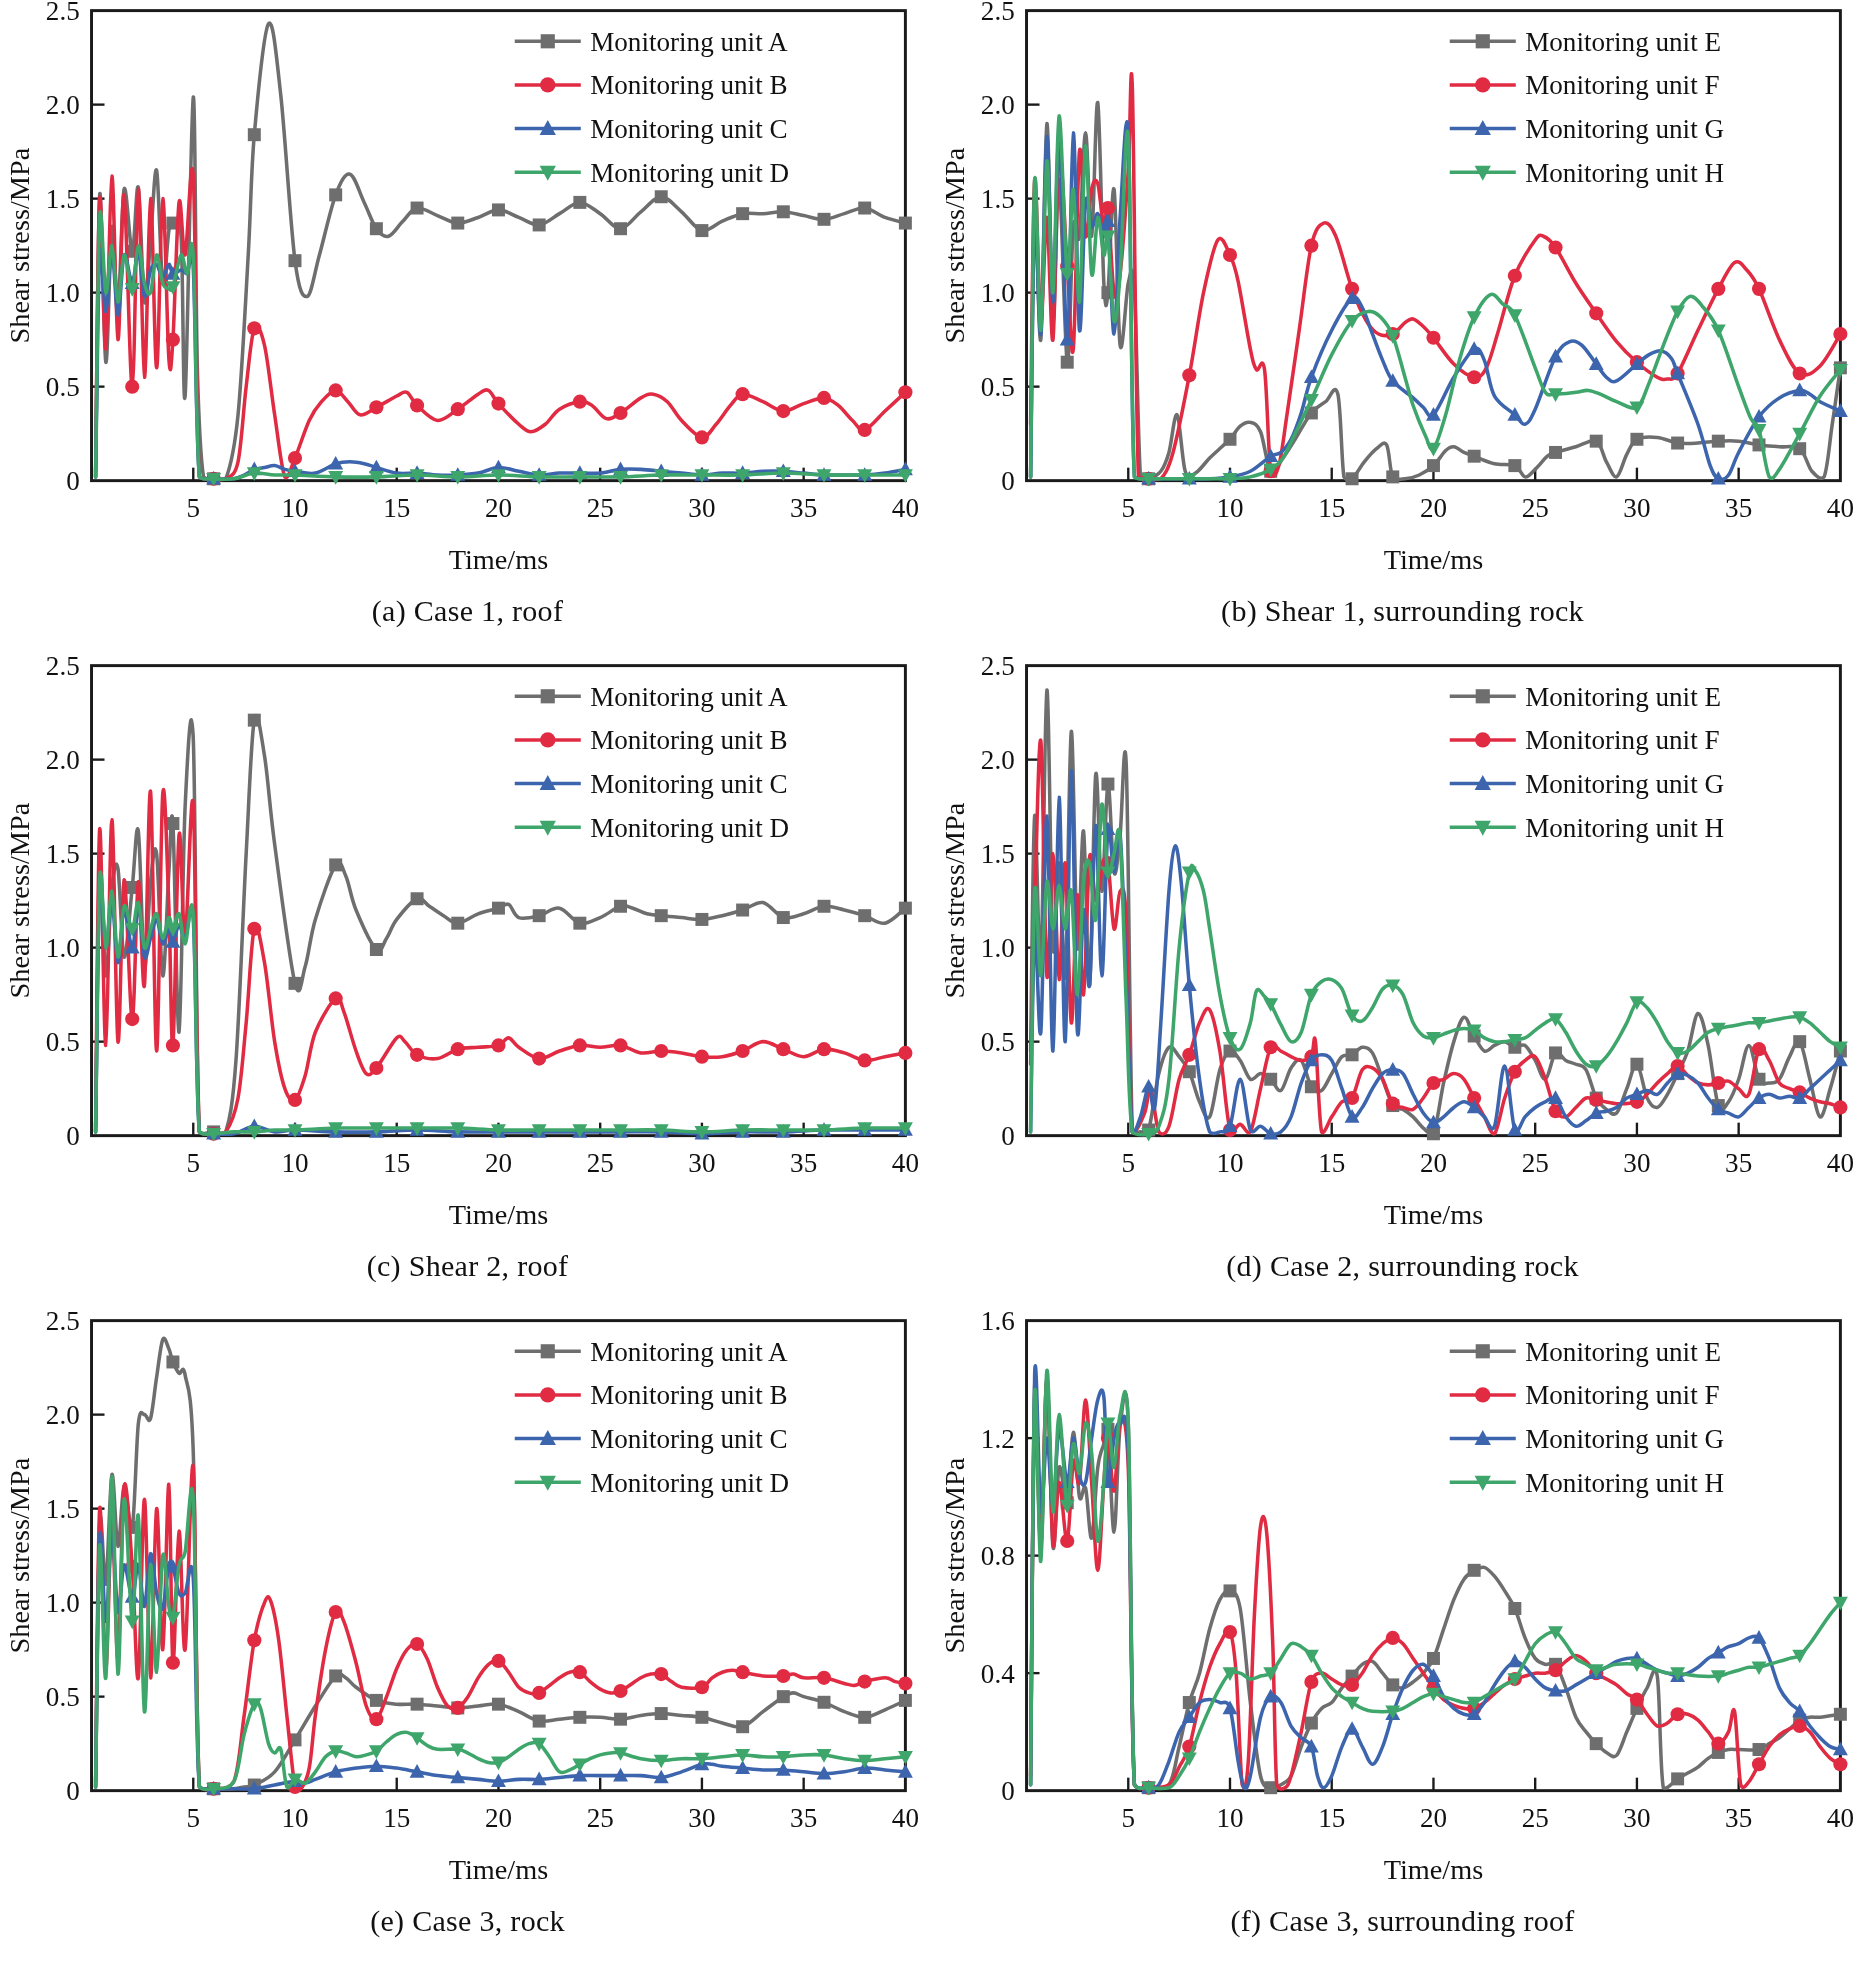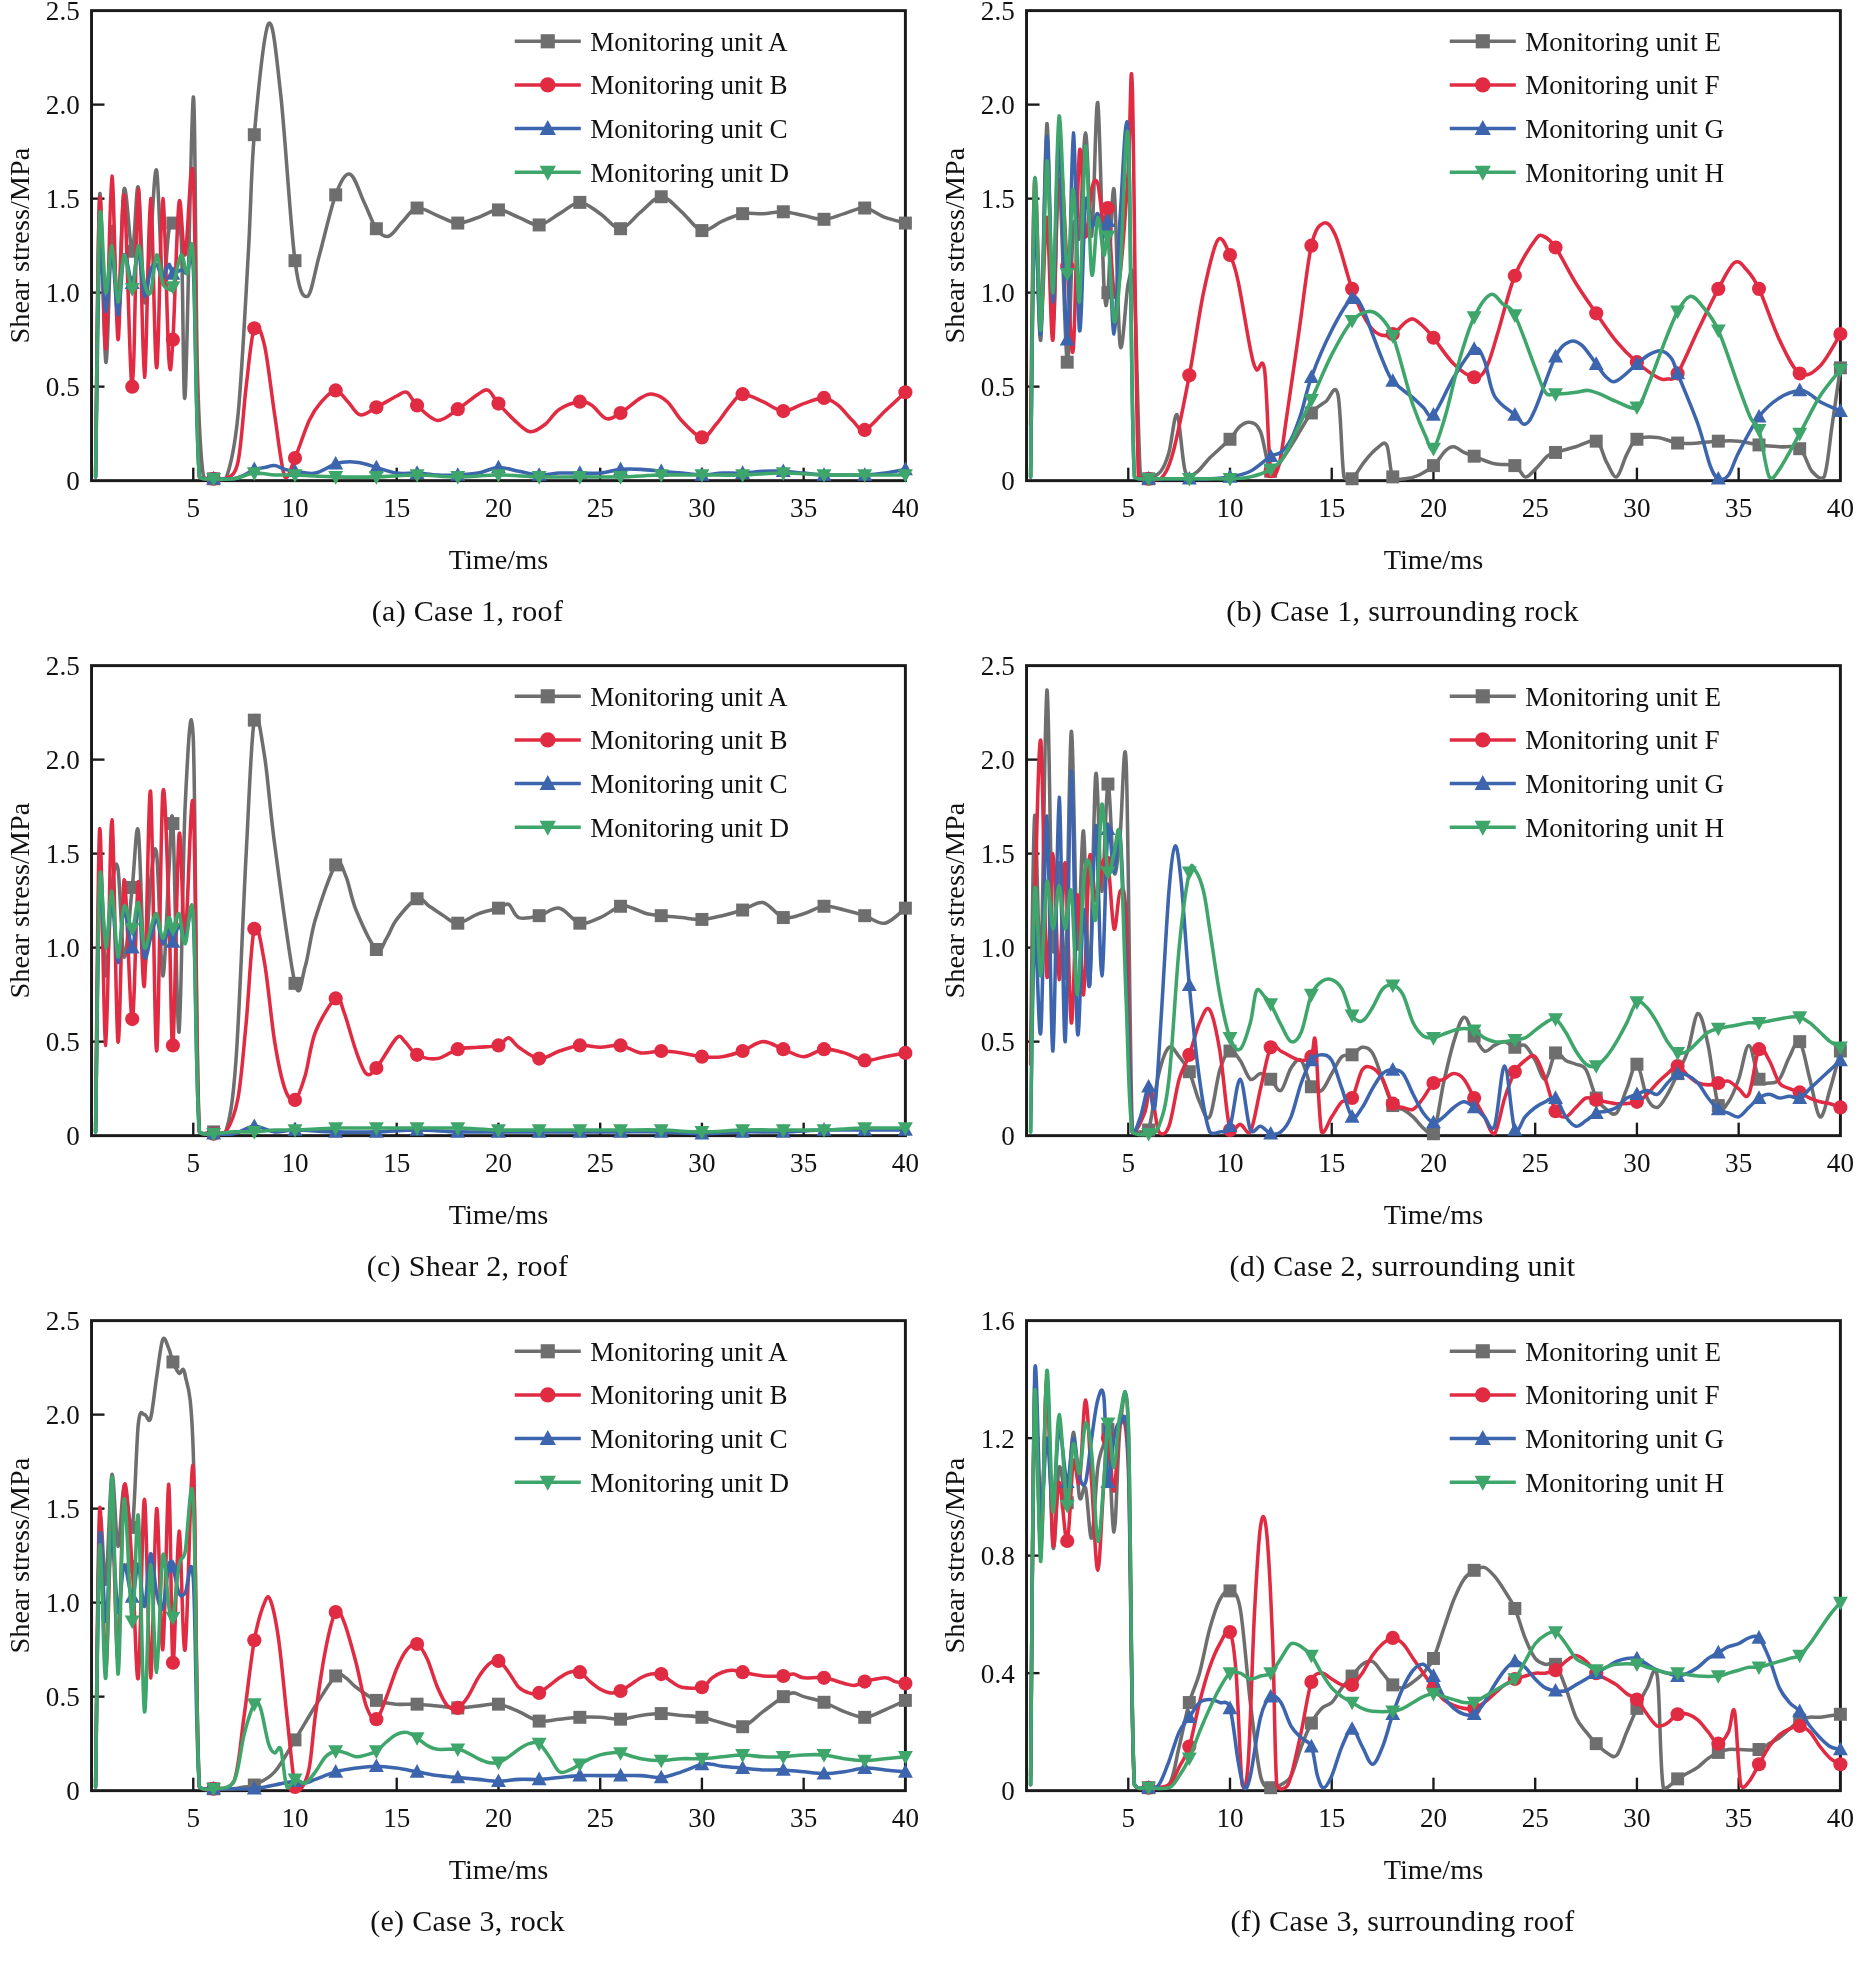--- a/index.html
+++ b/index.html
@@ -299,21 +299,21 @@
               <text x="995.6" y="234" font-size="46">Monitoring unit G</text>
             </g>
             <g>
               <line x1="867.6" y1="292" x2="979.6" y2="292" stroke="#3ea56b" stroke-width="6"></line>
               <path d="M923.6 306.4L937.4 281.2L909.8000000000001 281.2Z" fill="#3ea56b"></path>
               <text x="995.6" y="308" font-size="46">Monitoring unit H</text>
             </g>
           </g>
         </g>
       </svg>
-    <figcaption class="caption">(b) Case 1, surrounding rock</figcaption>
+    <figcaption class="caption">(b) Shear 1, surrounding rock</figcaption>
   </figure>
   <figure class="panel" style="margin:0">
     <svg class="chart" viewBox="0 0 1575 1000">
         <g font-family="&quot;Liberation Serif&quot;,&quot;DejaVu Serif&quot;,serif" fill="#111">
           <line x1="322.5" y1="815" x2="322.5" y2="793" stroke="#1a1a1a" stroke-width="4"></line>
           <text x="322.5" y="877" text-anchor="middle" font-size="46">5</text>
           <line x1="495" y1="815" x2="495" y2="793" stroke="#1a1a1a" stroke-width="4"></line>
           <text x="495" y="877" text-anchor="middle" font-size="46">10</text>
           <line x1="667.5" y1="815" x2="667.5" y2="793" stroke="#1a1a1a" stroke-width="4"></line>
           <text x="667.5" y="877" text-anchor="middle" font-size="46">15</text>
@@ -592,21 +592,21 @@
               <text x="995.6" y="234" font-size="46">Monitoring unit G</text>
             </g>
             <g>
               <line x1="867.6" y1="292" x2="979.6" y2="292" stroke="#3ea56b" stroke-width="6"></line>
               <path d="M923.6 306.4L937.4 281.2L909.8000000000001 281.2Z" fill="#3ea56b"></path>
               <text x="995.6" y="308" font-size="46">Monitoring unit H</text>
             </g>
           </g>
         </g>
       </svg>
-    <figcaption class="caption">(d) Case 2, surrounding unit</figcaption>
+    <figcaption class="caption">(d) Case 2, surrounding rock</figcaption>
   </figure>
   <figure class="panel" style="margin:0">
     <svg class="chart" viewBox="0 0 1575 1000">
         <g font-family="&quot;Liberation Serif&quot;,&quot;DejaVu Serif&quot;,serif" fill="#111">
           <line x1="322.5" y1="815" x2="322.5" y2="793" stroke="#1a1a1a" stroke-width="4"></line>
           <text x="322.5" y="877" text-anchor="middle" font-size="46">5</text>
           <line x1="495" y1="815" x2="495" y2="793" stroke="#1a1a1a" stroke-width="4"></line>
           <text x="495" y="877" text-anchor="middle" font-size="46">10</text>
           <line x1="667.5" y1="815" x2="667.5" y2="793" stroke="#1a1a1a" stroke-width="4"></line>
           <text x="667.5" y="877" text-anchor="middle" font-size="46">15</text>

